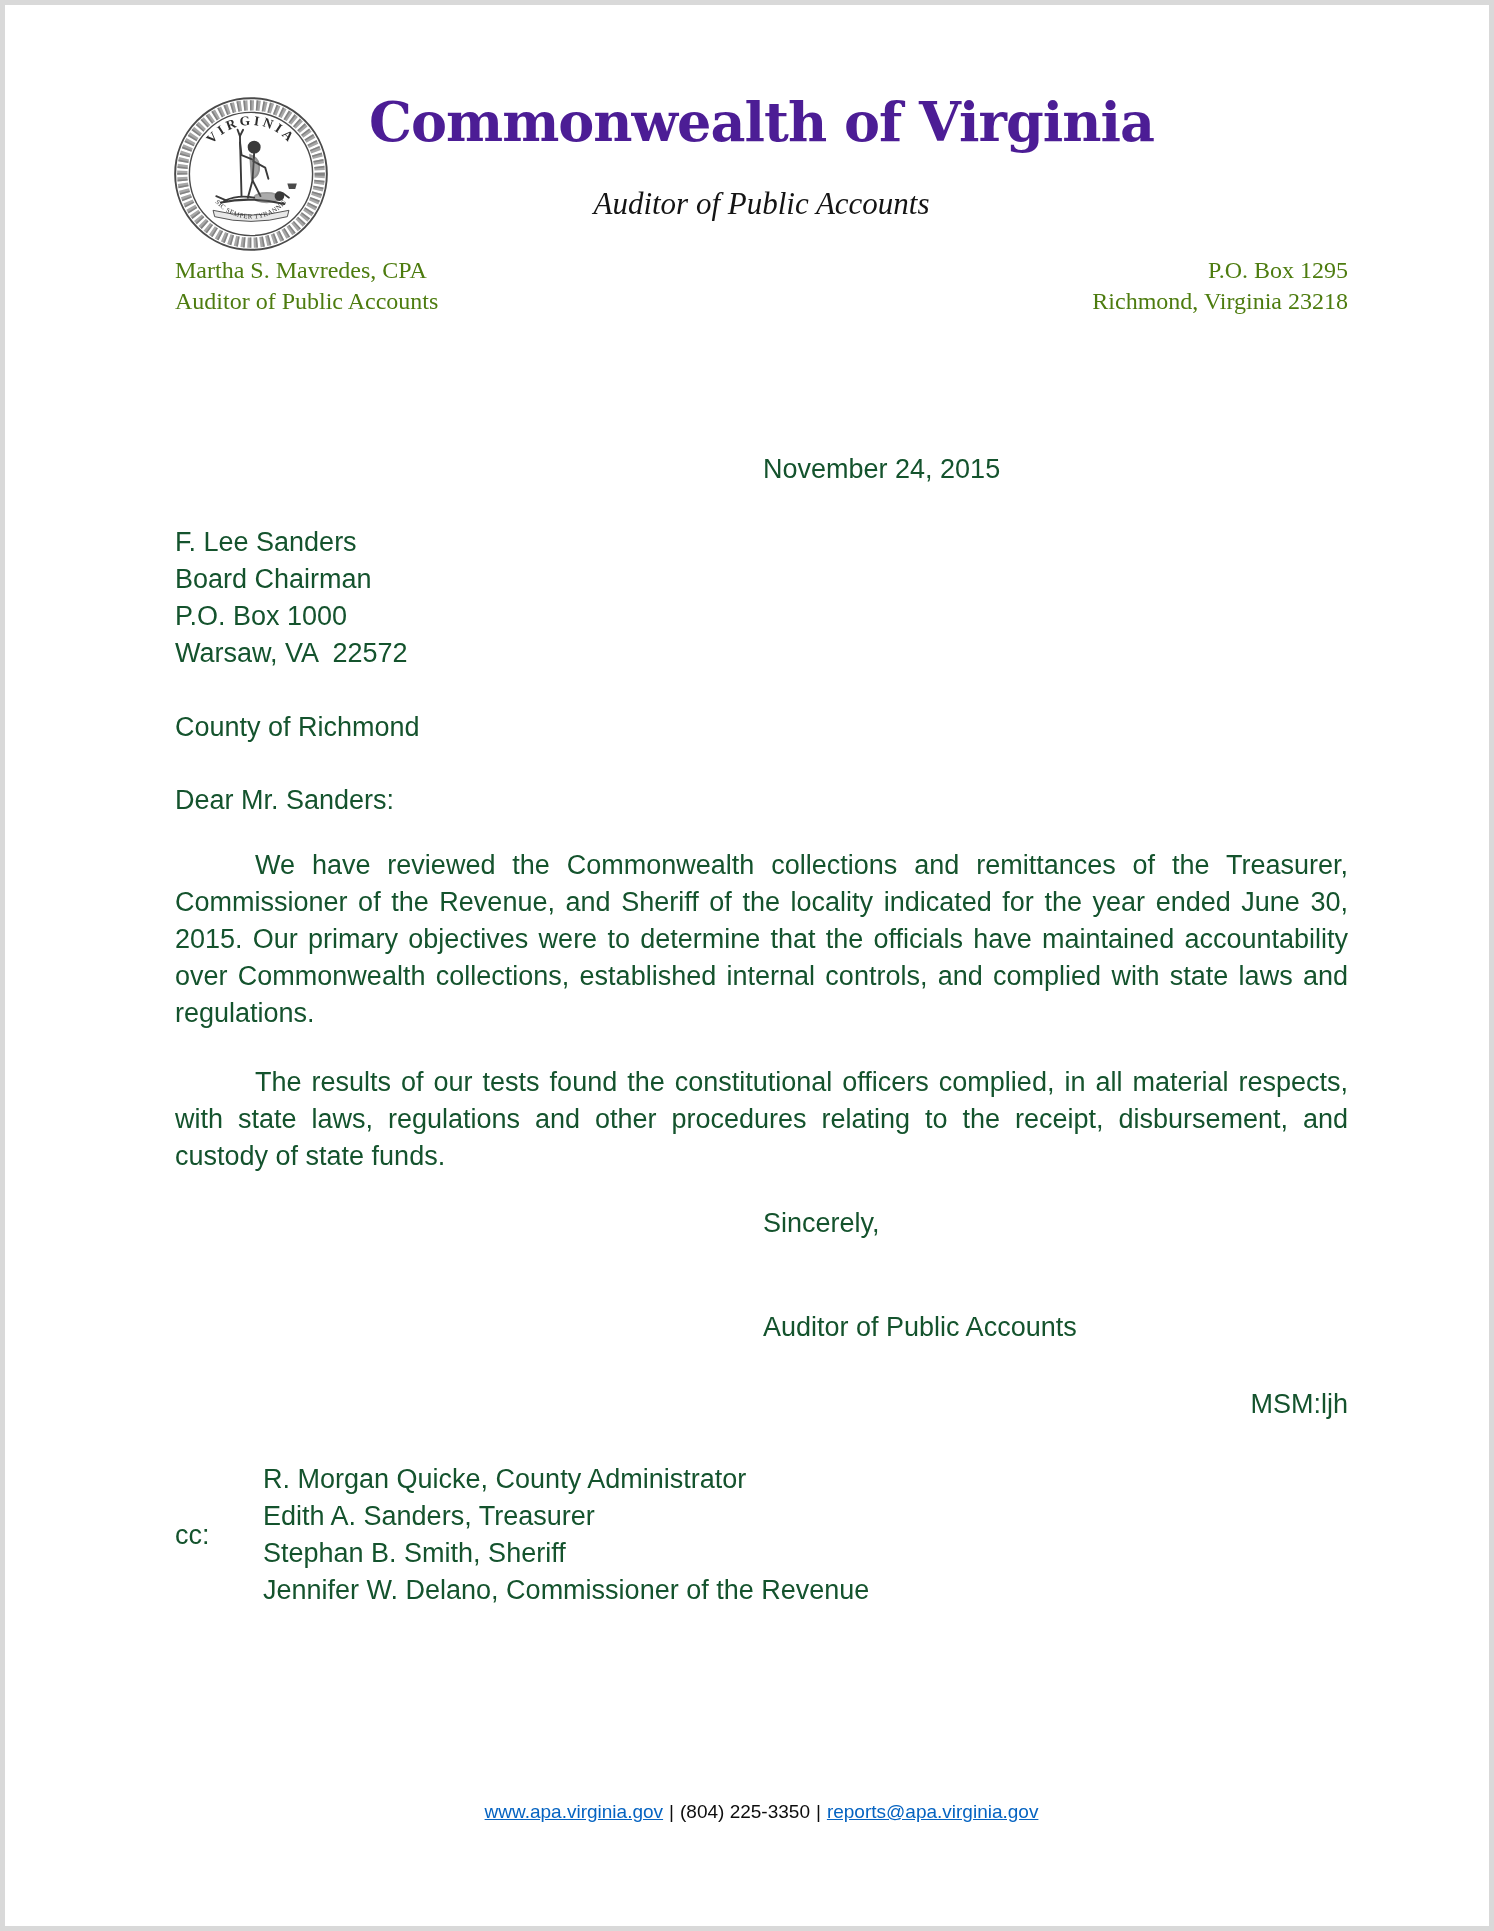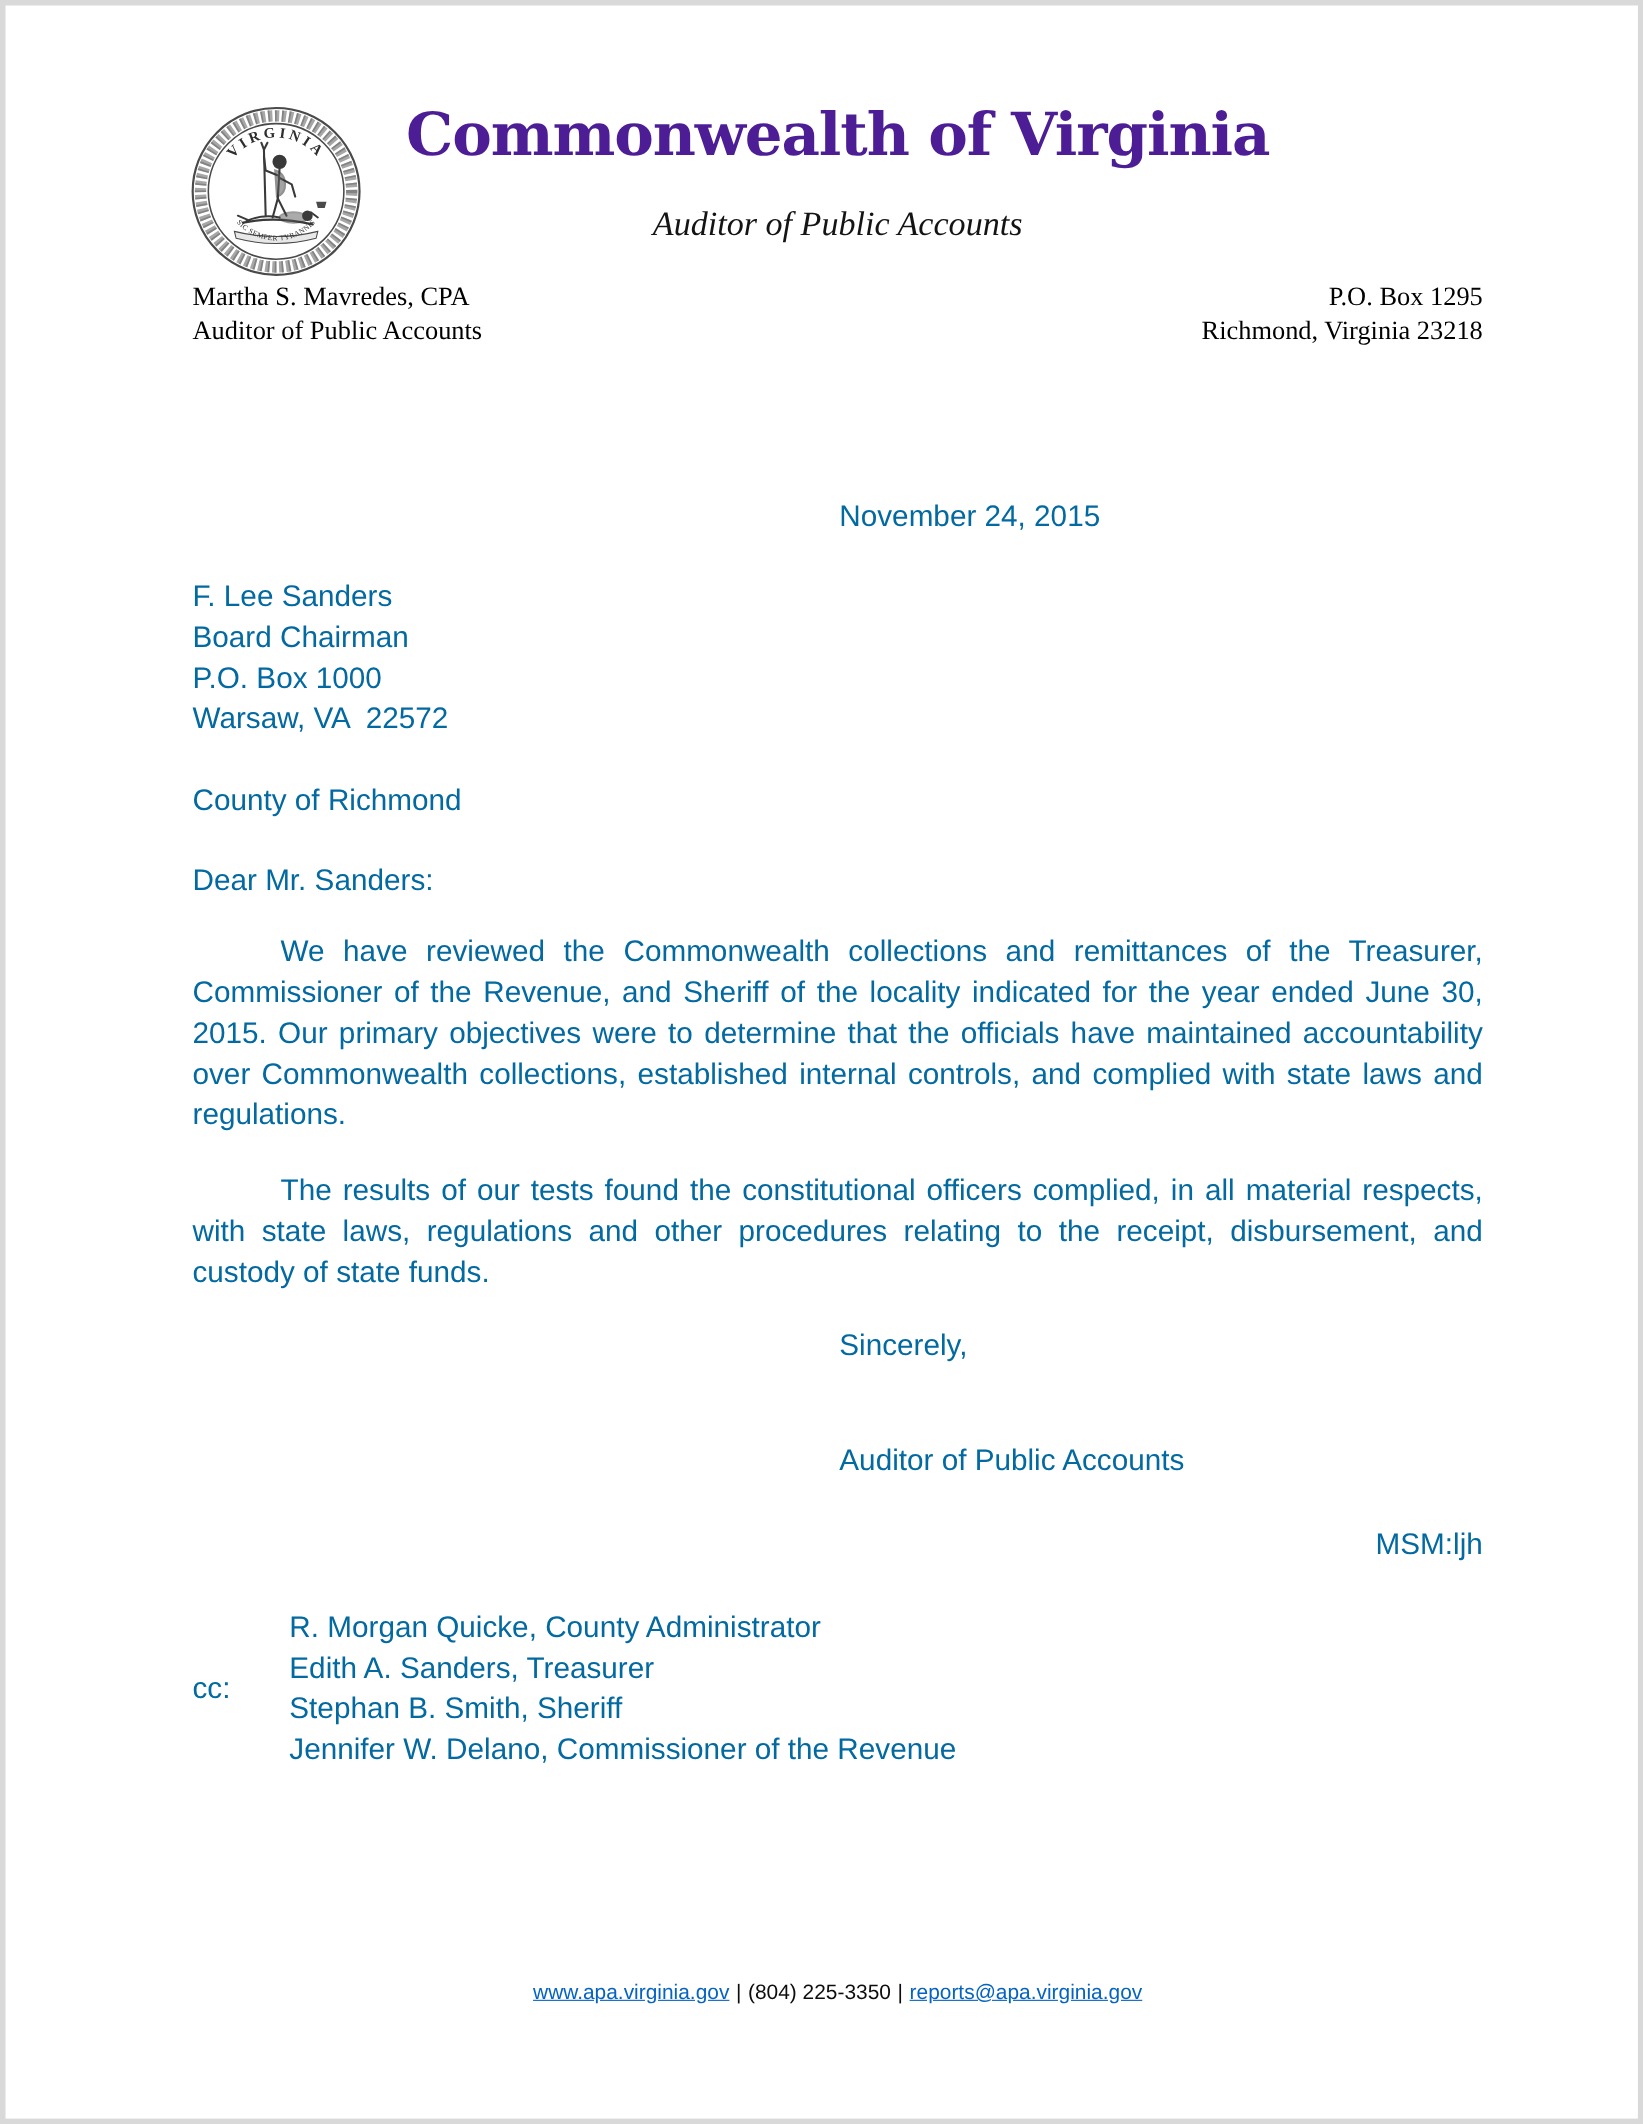--- a/index.html
+++ b/index.html
@@ -52,30 +52,30 @@
     line-height: 35px;
     color: #141414;
   }
   .lh-info-row {
     margin-top: 34px;
     display: flex;
     justify-content: space-between;
     font-family: "Liberation Serif", serif;
     font-size: 24px;
     line-height: 31px;
-    color: #000000;
+    color: #4d7c0f;
   }
   .lh-info-right { text-align: right; }
 
   
   .body-text {
     font-family: "Liberation Sans", sans-serif;
     font-size: 27px;
     line-height: 37px;
-    color: #0369a1;
+    color: #14532d;
   }
   .date-line {
     margin-top: 134px;
     margin-left: 588px;
     white-space: pre;
   }
   .recipient { margin-top: 36px; }
   .recipient div { white-space: pre; }
   .re-line { margin-top: 37px; white-space: pre; }
   .salutation { margin-top: 36px; white-space: pre; }

